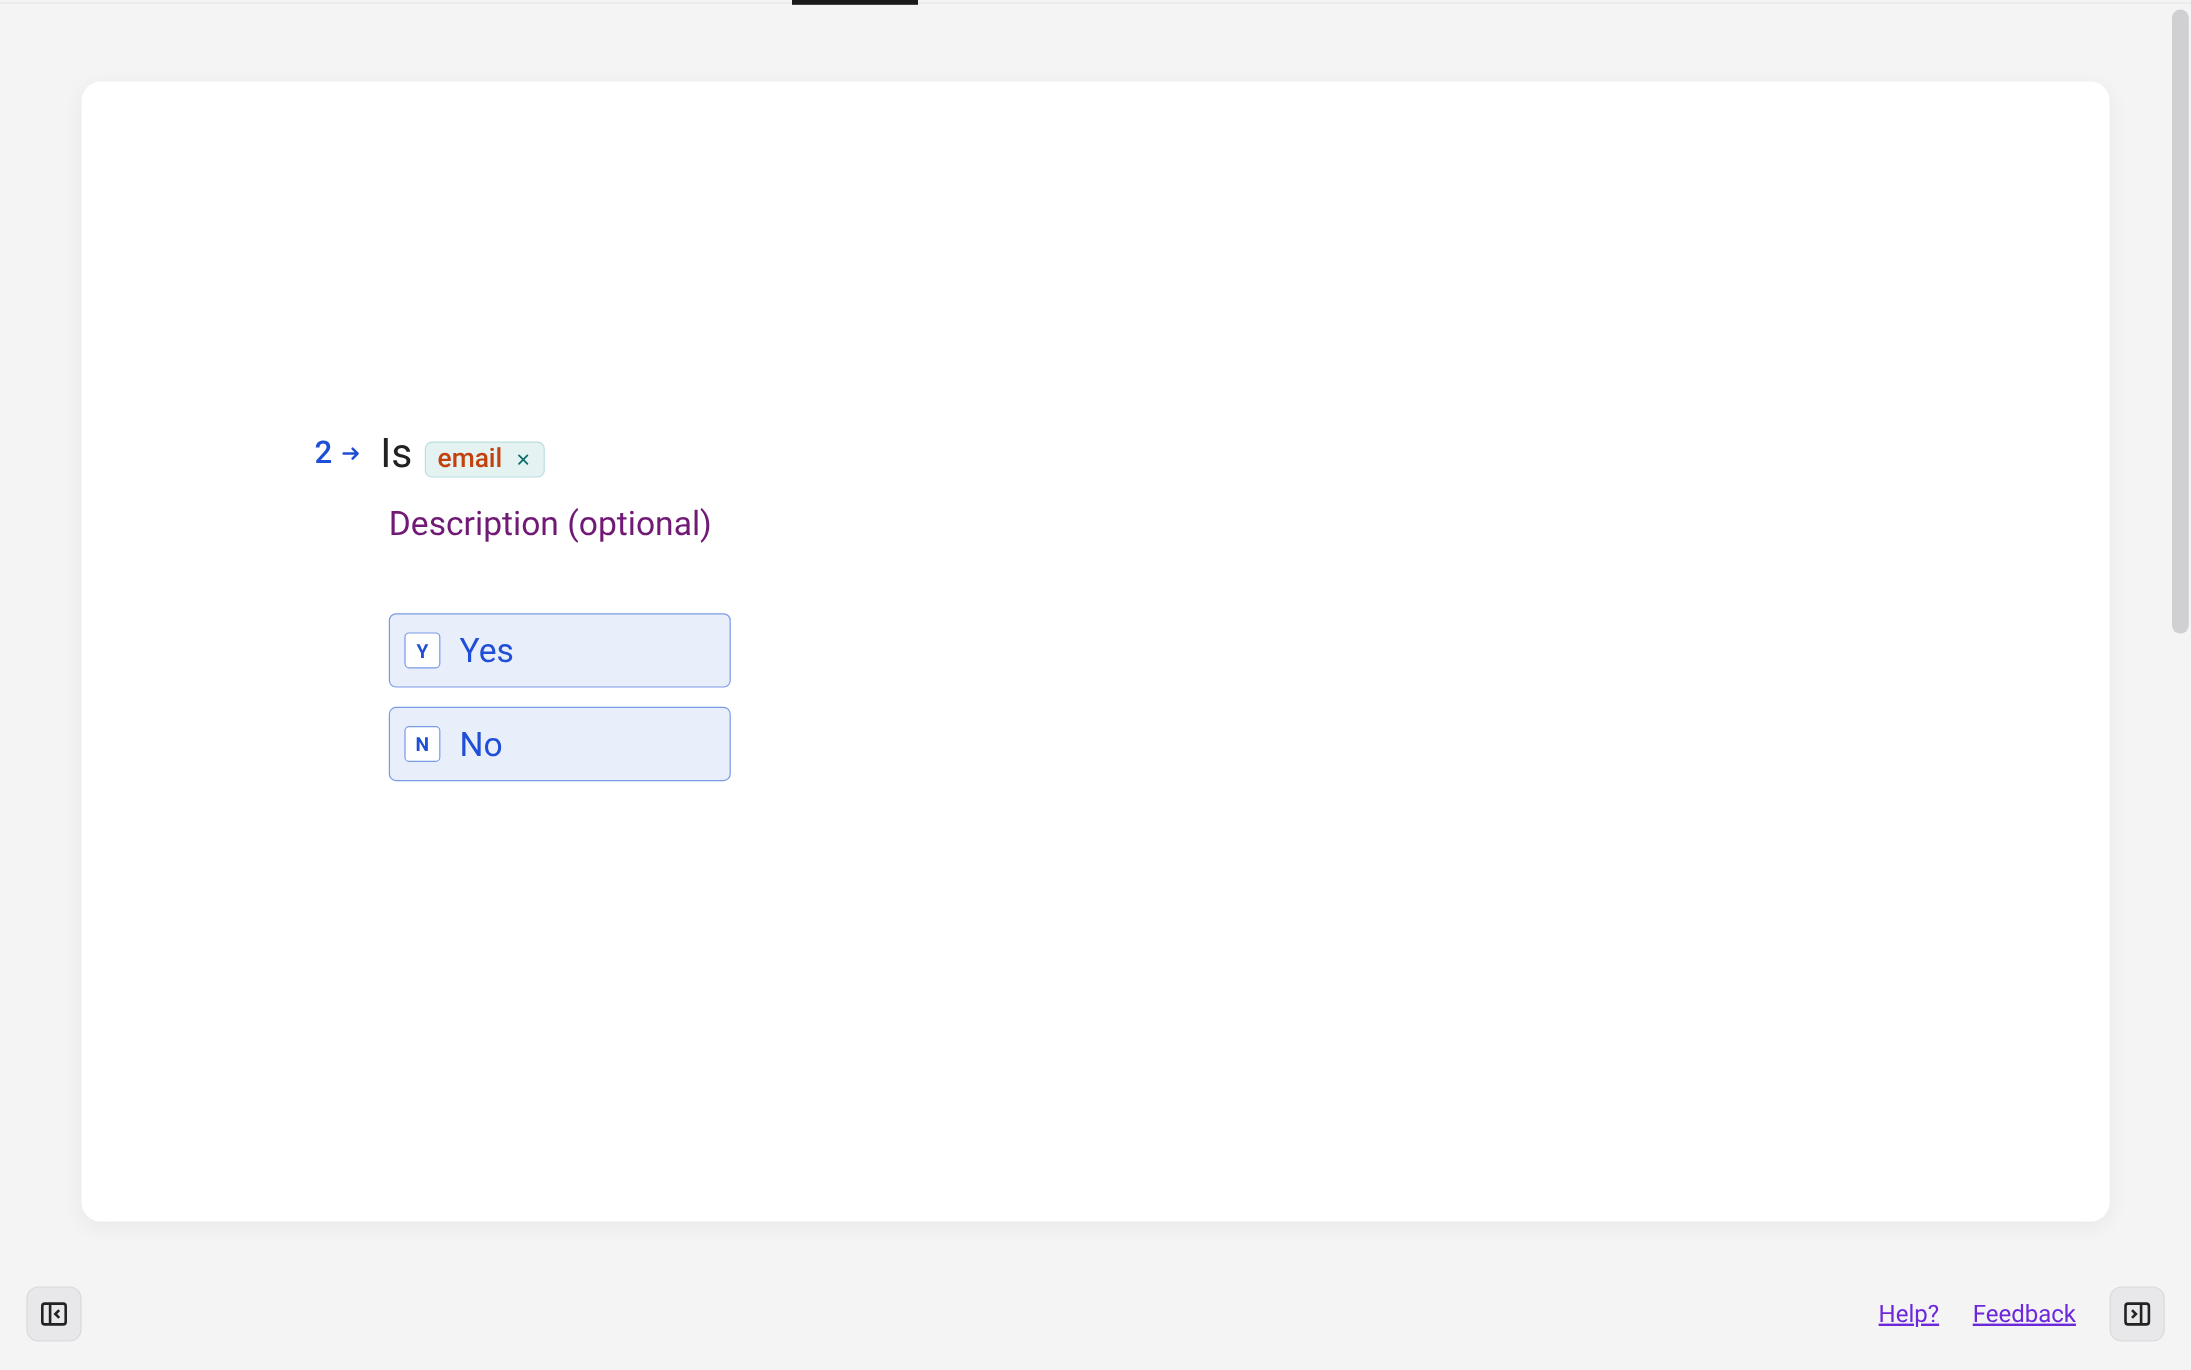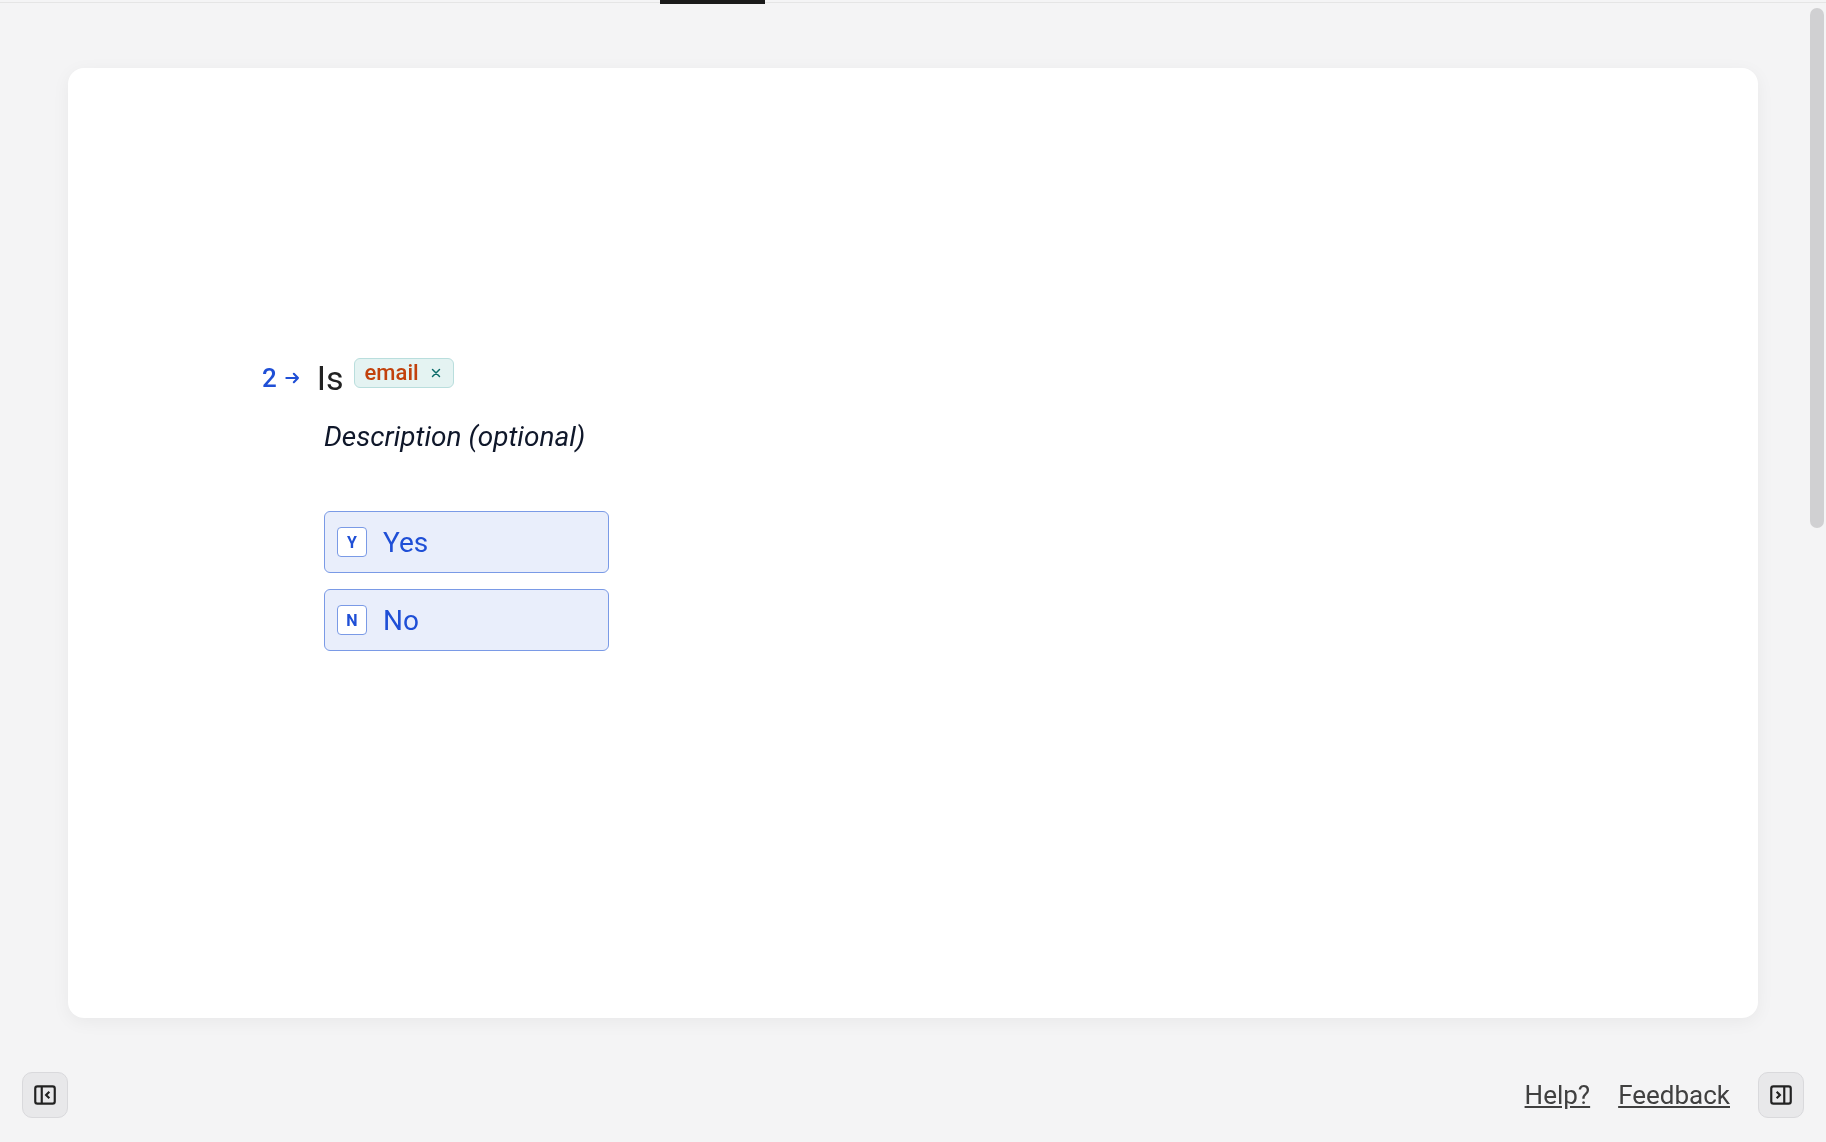--- a/index.html
+++ b/index.html
@@ -70,21 +70,21 @@
   }
   .q-arrow-icon svg {
     width: 20px;
     height: 20px;
     display: block;
   }
   .q-title {
     font-size: 34px;
     color: #222;
     display: flex;
-    align-items: flex-start;
+    align-items: flex-end;
     flex-wrap: wrap;
     gap: 10px;
     font-weight: 400;
   }
   .chip {
     display: inline-flex;
     align-items: center;
     gap: 10px;
     background: #e4f3f2;
     color: #c2410c;
@@ -97,22 +97,21 @@
   }
   .chip .chip-x svg {
     width: 14px;
     height: 14px;
     display: block;
     stroke: #0a6b69;
     stroke-width: 2.5;
   }
   .description {
     font-size: 28px;
-    color: #0f172a;
-    font-style: italic;
+    color: #701a75;
     margin-left: 62px;
     margin-top: 6px;
   }
   .options {
     display: flex;
     flex-direction: column;
     gap: 16px;
     margin-left: 62px;
     margin-top: 42px;
   }
@@ -173,22 +172,22 @@
     stroke: #222;
     stroke-width: 2;
     fill: none;
   }
   .footer-right {
     display: flex;
     align-items: center;
     gap: 28px;
   }
   .footer-link {
-    font-size: 26px;
-    color: #404040;
+    font-size: 20px;
+    color: #6d28d9;
     text-decoration: underline;
     cursor: pointer;
   }
   .scrollbar {
     position: absolute;
     right: 2px;
     top: 8px;
     width: 14px;
     height: 520px;
     background: #d0d0d2;

